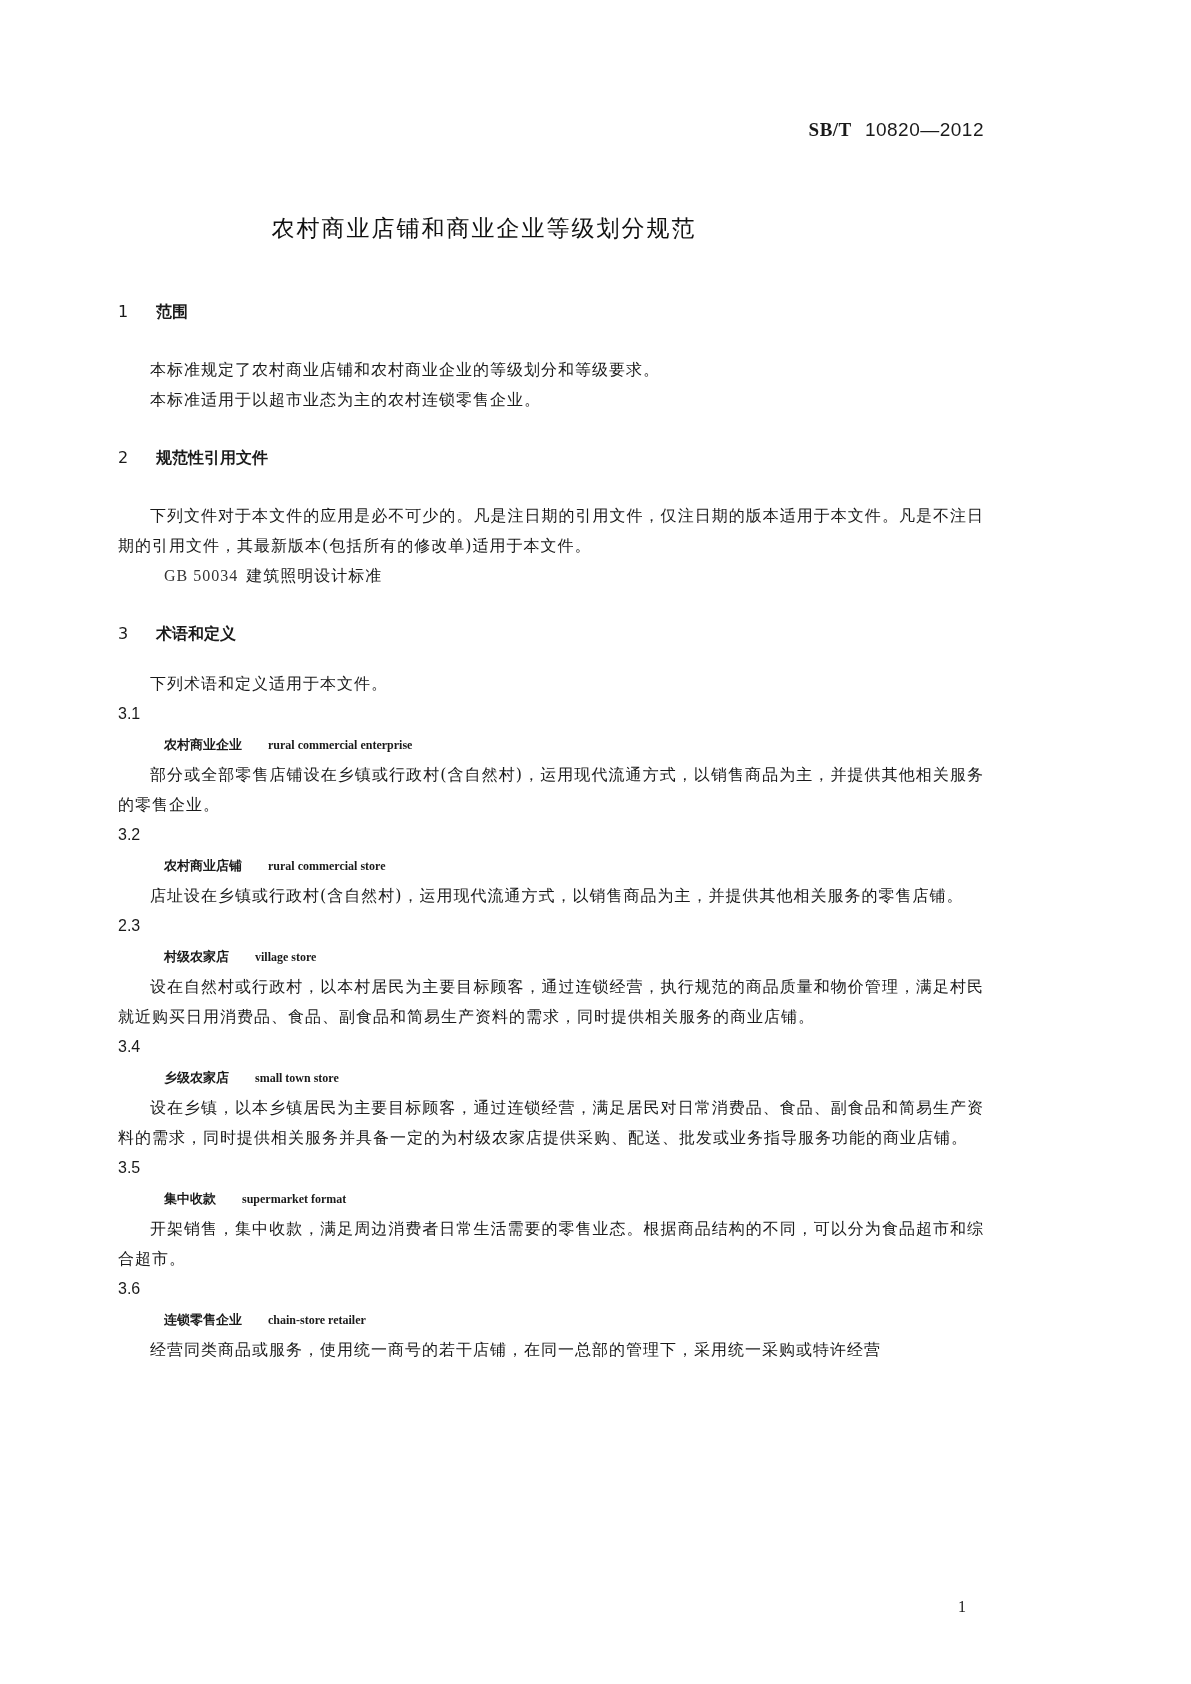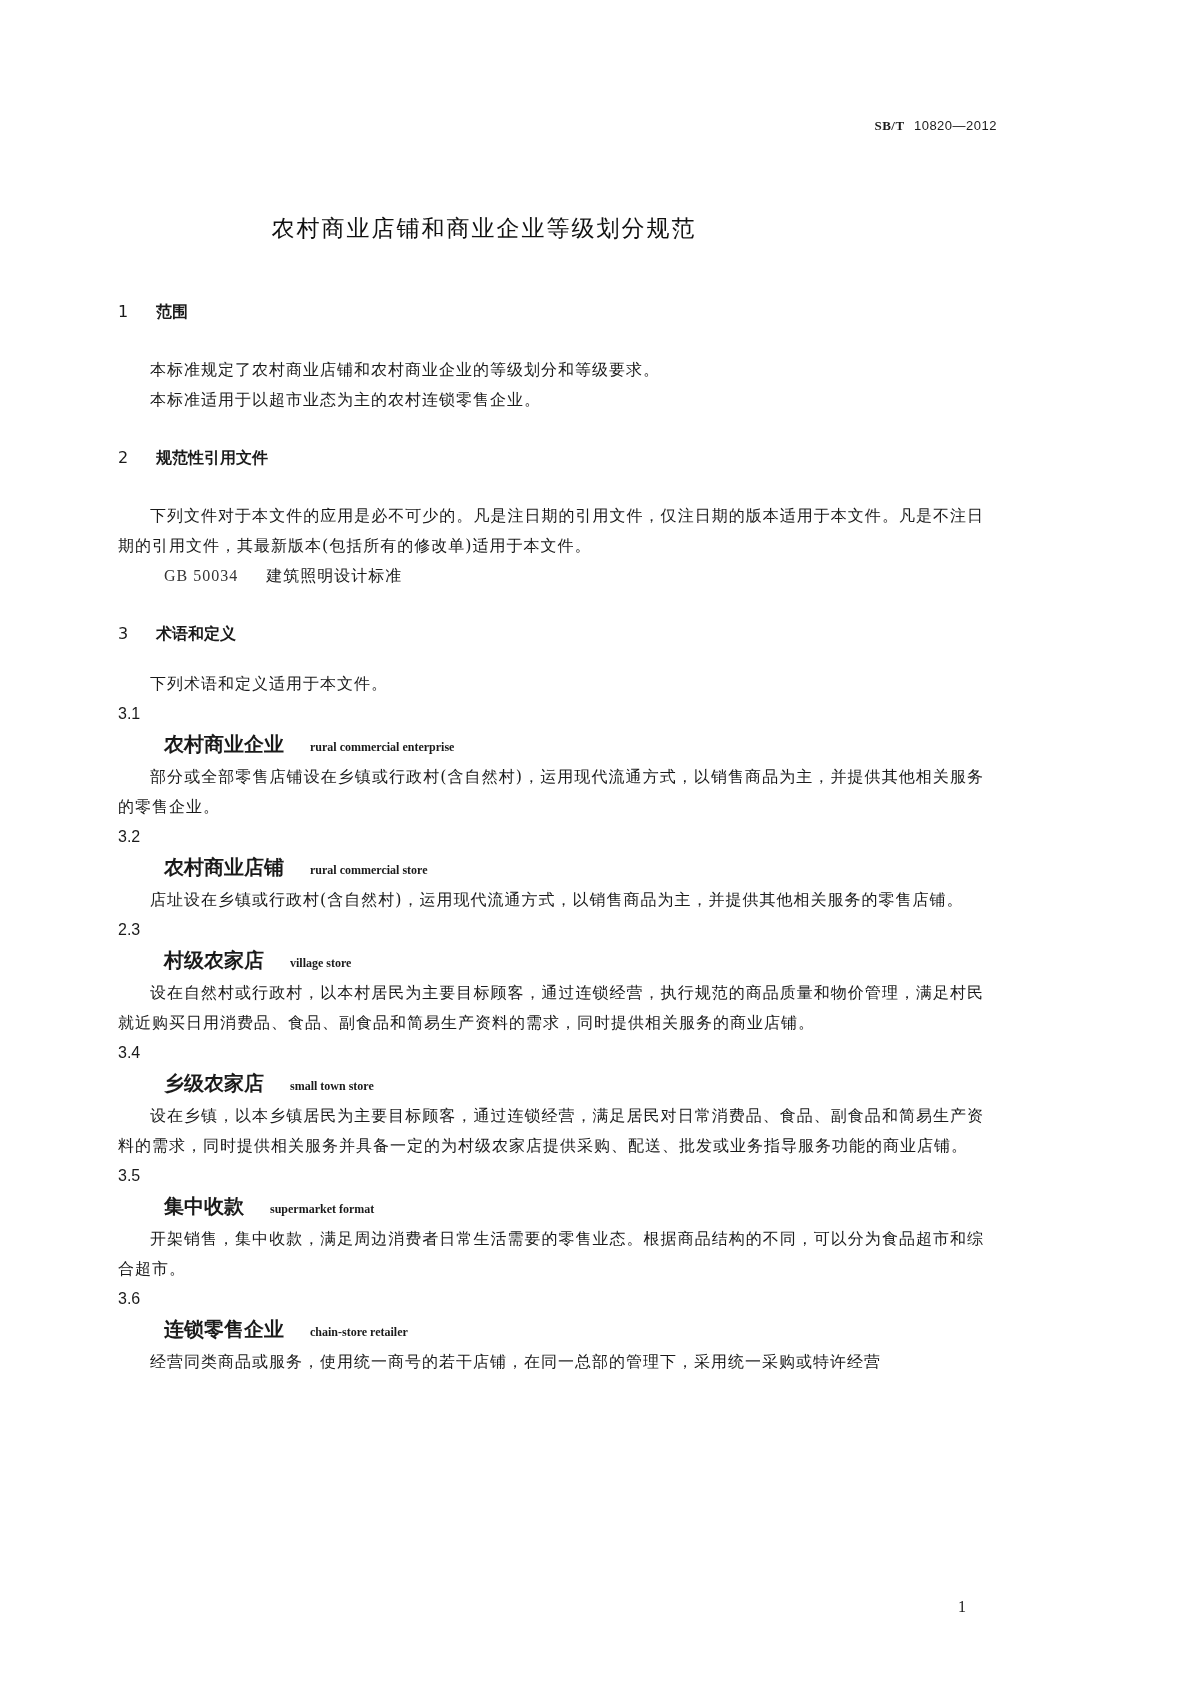--- a/index.html
+++ b/index.html
@@ -1,33 +1,33 @@
 <!DOCTYPE html>
 <html><head>
 <meta charset="utf-8">
 <style>
   html, body { margin: 0; padding: 0; background: #ffffff; }
   body { width: 1191px; height: 1684px; position: relative; overflow: hidden;
          font-family: "DejaVu Serif", "Liberation Serif", serif; color: #1a1a1a; }
-  .std-code { position: absolute; top: 118px; right: 194px; font-size: 13px; letter-spacing: 0.5px; }
+  .std-code { position: absolute; top: 118px; right: 207px; font-size: 19px; letter-spacing: 0.5px; }
   .std-code .pre { font-family: "Liberation Serif", serif; font-weight: bold; }
   .std-code .num { font-family: "Liberation Sans", sans-serif; }
   .doc-title { position: absolute; top: 213px; left: 0; width: 968px; text-align: center;
                font-family: "DejaVu Sans", sans-serif; font-size: 23px; letter-spacing: 2px; color: #111; }
   .content { position: absolute; left: 118px; top: 295px; width: 866px; font-size: 16px; }
   .sec-h { font-family: "DejaVu Sans", sans-serif; font-weight: bold; font-size: 16px; height: 34px; line-height: 34px; }
   .sec-h .n { display: inline-block; width: 38px; font-weight: normal; }
   .gap-l { height: 26px; }
   .gap-m { height: 18px; }
   .p { line-height: 30px; text-indent: 32px; text-align: justify; letter-spacing: 1px; }
   .ref { line-height: 30px; padding-left: 46px; letter-spacing: 1px; }
-  .ref .code { font-family: "Liberation Serif", serif; margin-right: 28px; color: #333; }
+  .ref .code { font-family: "Liberation Serif", serif; margin-right: 8px; color: #333; }
   .clause { font-family: "Liberation Sans", sans-serif; line-height: 30px; height: 30px; }
   .term { line-height: 30px; padding-left: 46px; font-weight: bold; }
-  .term .zh { font-family: Liberation Serif, serif; font-size: 20px; }
+  .term .zh { font-family: Liberation Serif, serif; font-size: 13px; }
   .term .en { font-family: "Liberation Serif", serif; font-size: 12px; margin-left: 26px; }
   .page-num { position: absolute; top: 1598px; right: 225px; font-size: 16px; font-family: "Liberation Serif", serif; }
 </style>
 </head>
 <body>
 
 <div class="std-code">
   <span class="pre">SB/T</span>&nbsp;
   <span class="num">10820—2012</span>
 </div>

